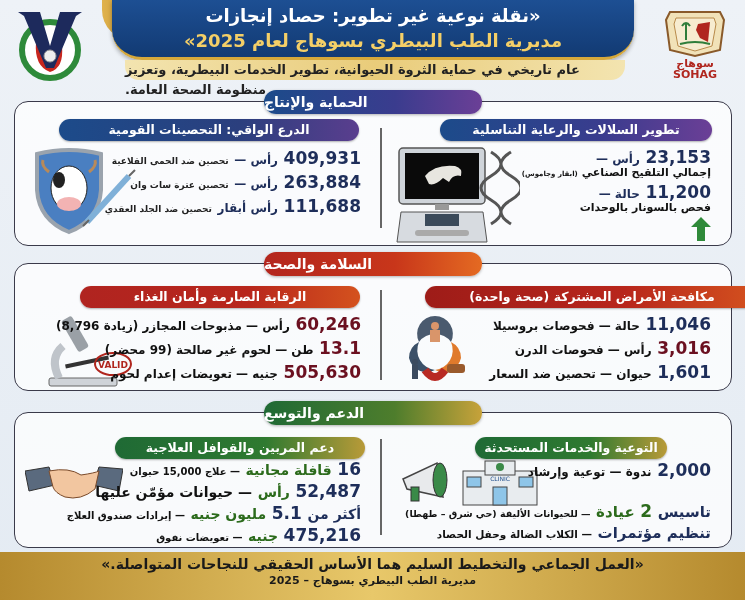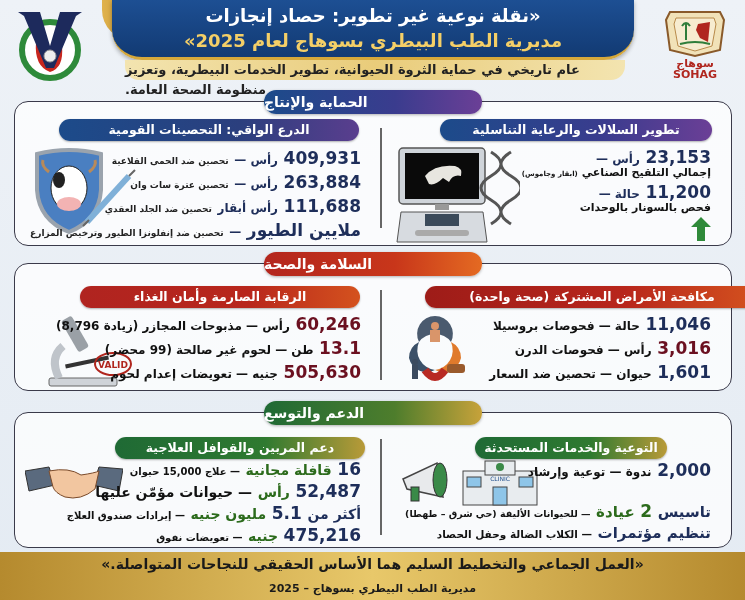--- a/index.html
+++ b/index.html
@@ -22,21 +22,21 @@
 .divider{position:absolute;width:1.5px;background:#666}
 .stat{position:absolute;font-weight:bold;white-space:nowrap;text-align:right}
 .num{font-size:17px}
 .unit{font-size:12px}
 .desc{font-size:9px;font-weight:bold;color:#222}
 .c-navy{color:#1e2e5a}
 .c-maroon{color:#6b1020}
 .c-dgreen{color:#2c6b1c}
 .footer{position:absolute;left:0;top:552px;width:745px;height:48px;background:linear-gradient(90deg,#b58a2e,#e8c86a 50%,#b58a2e);text-align:center}
 .quote{font-size:14px;font-weight:bold;color:#1a1a1a;margin-top:4px}
-.signature{font-size:11px;font-weight:bold;color:#1a1a1a;margin-top:10px}
+.signature{font-size:11px;font-weight:bold;color:#1a1a1a;margin-top:2px}
 svg{display:block}
 </style>
 </head>
 <body>
 
 <div class="header">
   <div class="logo-left">
     <svg width="72" height="76" viewBox="0 0 72 76">
       <circle cx="36" cy="44" r="28" fill="#fff" stroke="#2e8a3a" stroke-width="6"></circle>
       <path d="M22 36 Q20 60 36 66 Q50 62 48 40 Q44 54 36 56 Q28 52 22 36Z" fill="#c7261e"></path>
@@ -117,25 +117,20 @@
   </div>
   <div class="stat c-navy" style="right:370px;top:70px">
     <span class="num">263,884</span>
     <span class="unit">رأس —</span>
     <span class="desc">تحصين عترة سات وان</span>
   </div>
   <div class="stat c-navy" style="right:370px;top:94px">
     <span class="num">111,688</span>
     <span class="unit">رأس أبقار</span>
     <span class="desc">تحصين ضد الجلد العقدي</span>
-  </div>
-  <div class="stat c-navy" style="right:370px;top:118px">
-    <span class="num">ملايين الطيور</span>
-    <span class="unit">—</span>
-    <span class="desc">تحصين ضد إنفلونزا الطيور وترخيص المزارع</span>
   </div>
 </div>
 
 <div class="sec-pill pill-red" style="top:252px">السلامة والصحة</div>
 <div class="section" style="top:263px;height:128px">
   <div class="divider" style="left:365px;top:26px;height:90px"></div>
   <div class="sub-pill pill-red" style="left:410px;top:22px;width:334px;background:linear-gradient(90deg,#9e1c18,#b8261c 60%,#d4521e)">مكافحة الأمراض المشتركة (صحة واحدة)</div>
   <div style="position:absolute;left:380px;top:48px;width:80px;height:74px">
     <svg width="80" height="74" viewBox="0 0 80 74">
       <path d="M40 4 A18 18 0 0 1 56 30 A20 20 0 0 0 24 30 A18 18 0 0 1 40 4Z" fill="#4a5a6e"></path>

